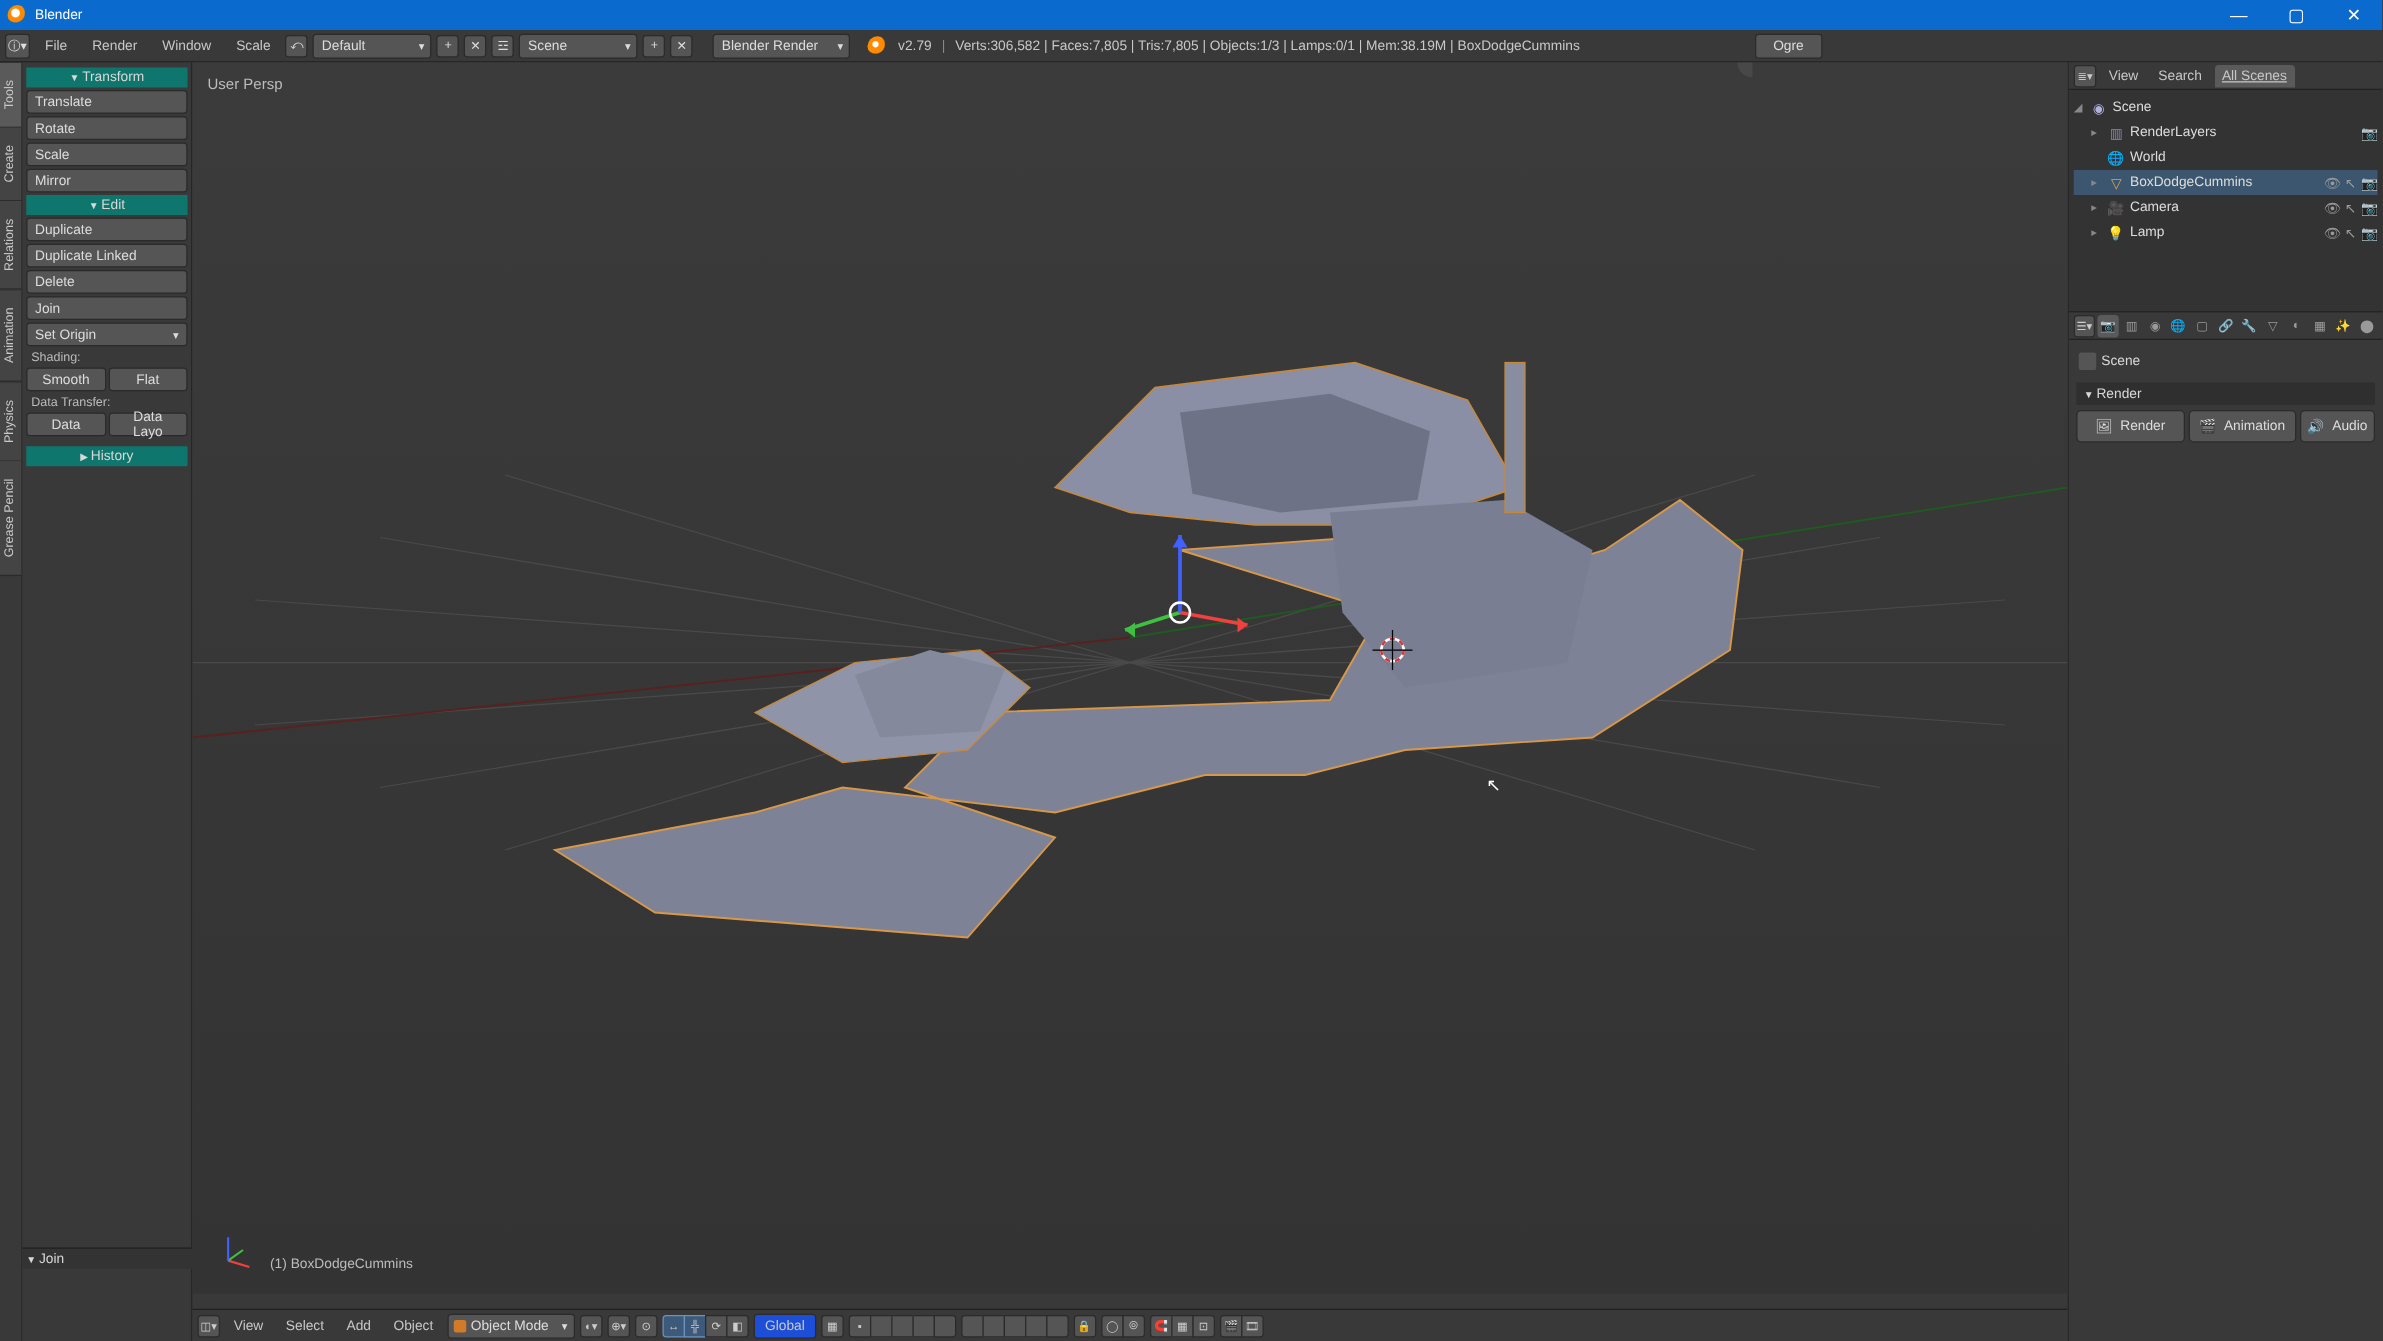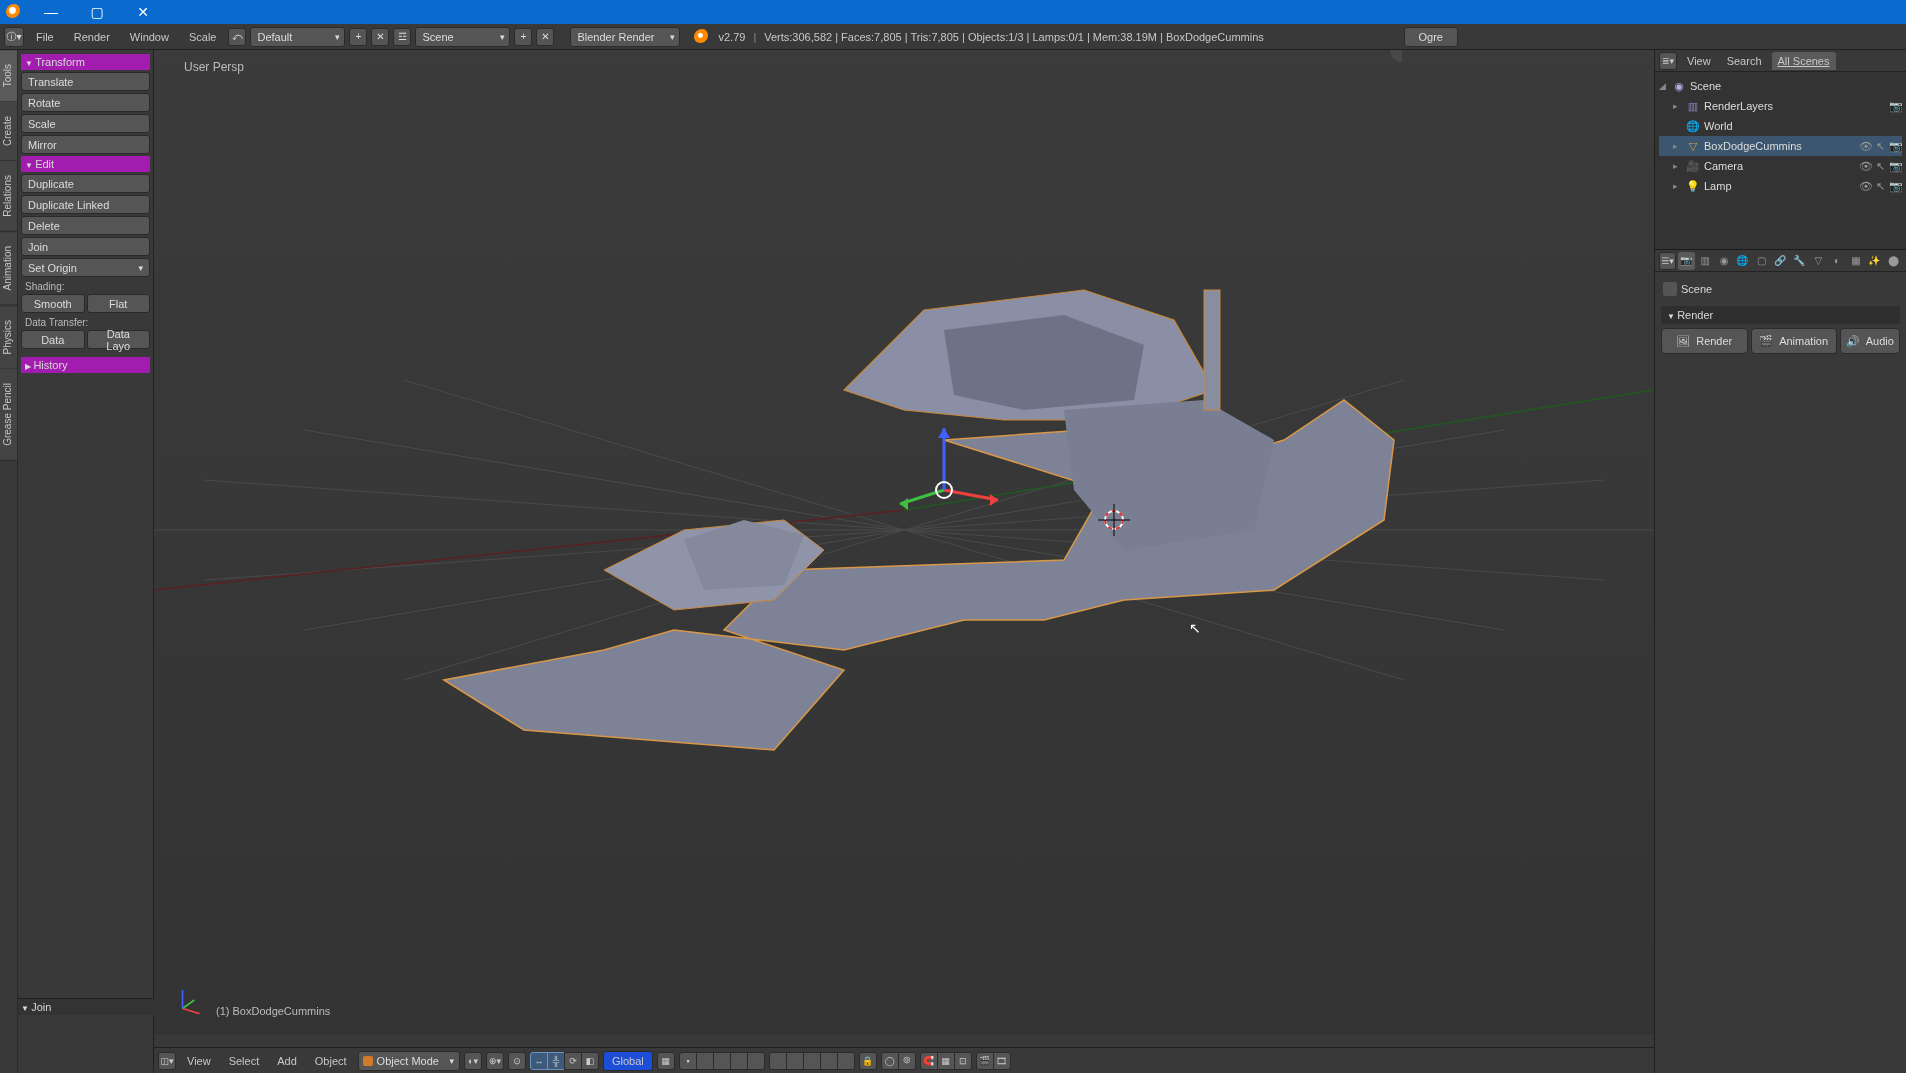--- a/index.html
+++ b/index.html
@@ -22,37 +22,37 @@
 .infobar .stats { margin-left: 4px; }
 .infobar .rightbtn { height:20px; padding:0 14px; background:#555; border:1px solid #2b2b2b; border-radius:3px; margin-left:auto; display:flex; align-items:center; color:#ddd; }
 
 
 .main { height: 1023px; display:flex; }
 .left-tabs { width: 18px; background:#393939; display:flex; flex-direction:column; border-right:1px solid #2a2a2a; }
 .left-tabs .vtab { writing-mode: vertical-rl; transform: rotate(180deg); padding: 14px 2px; color:#c8c8c8; text-align:center; border-top:1px solid #2a2a2a; background:#444; font-size:10px; }
 .left-tabs .vtab.active { background:#5a5a5a; }
 
 .toolshelf { width: 136px; background:#393939; color:#d8d8d8; border-right:1px solid #202020; padding: 2px 3px; }
-.toolshelf .section-hdr { background:#a21caf; padding:2px 4px; margin:2px 0; font-size:11px; }
+.toolshelf .section-hdr { background:#0f766e; padding:2px 4px; margin:2px 0; font-size:11px;text-align:center; }
 .toolshelf .section-hdr::before { content:"▼ "; font-size:8px; }
 .toolshelf .section-hdr.collapsed::before { content:"▶ "; }
 .toolshelf .btn { background:#555; border:1px solid #2a2a2a; border-radius:3px; margin:2px 0; padding:2px 6px; height:19px; display:flex; align-items:center; color:#ddd; }
 .toolshelf .btn.dd::after { content:"▾"; margin-left:auto; font-size:9px; }
 .toolshelf .row { display:flex; gap:2px; }
 .toolshelf .row .btn { flex:1; justify-content:center;text-align:center; }
 .toolshelf .label { padding:2px 0 0 4px; font-size:10px; color:#bbb; }
 
 .opshelf { position:absolute; left:18px; bottom:58px; width:136px; background:#333; border-top:1px solid #202020; padding:2px 3px; color:#d8d8d8; }
 .opshelf .hdr::before { content:"▼ "; font-size:8px; }
 
 
 .viewport { flex:1; position:relative; background:#393939; }
 .vp-sky { position:absolute; inset:0 0 38px 0; background: linear-gradient(#3b3b3b, #333333); }
 .vp-canvas { position:absolute; inset:0 0 38px 0; }
-.vp-text-tl { position:absolute; top:10px; left:30px; color:#bcbcbc; font-size:12px; }
+.vp-text-tl { position:absolute; top:10px; left:12px; color:#bcbcbc; font-size:12px; }
 .vp-text-bl { position:absolute; bottom:56px; left:62px; color:#bcbcbc; font-size:11px; }
 .vp-axes-mini { position:absolute; bottom:56px; left:20px; width:34px; height:34px; }
 .cursor { position:absolute; right:49.5%; top:49%; font-size:14px; color:#fff; }
 
 
 .vp-header { position:absolute; bottom:0; left:0; right:0; height:26px; background:#393939; border-top:1px solid #202020; display:flex; align-items:center; gap:4px; padding:0 4px; color:#c8c8c8; }
 .vp-header .menuitem { padding:0 7px; height:22px; display:flex; align-items:center; }
 .vp-header .dd { height:20px; background:#555; border:1px solid #2b2b2b; border-radius:3px; padding:0 20px 0 18px; display:flex; align-items:center; position:relative; min-width:90px; color:#ddd; }
 .vp-header .dd::before { content:""; position:absolute; left:4px; width:10px; height:10px; background:#d07a2a; border-radius:2px; }
 .vp-header .dd::after { content:"▾"; position:absolute; right:5px; font-size:9px; }
@@ -95,20 +95,21 @@
 .right-hdr .ptab-h { width:18px; height:18px; border-radius:3px; display:flex; align-items:center; justify-content:center; font-size:10px; color:#999; }
 .right-hdr .ptab-h.active { background:#5a5a5a; color:#fff; }
 
 .collapse-handle { position:absolute; top:0; right:252px; width:12px; height:12px; border-bottom-left-radius:12px; background:#555; opacity:.5; }
 </style>
 </head>
 <body>
 
 <div class="titlebar">
   <div class="logo"></div>
+  <div class="title">Blender</div>
   <div class="winbtn">—</div>
   <div class="winbtn">▢</div>
   <div class="winbtn close">✕</div>
 </div>
 
 <div class="infobar">
   <div class="iconbtn">ⓘ▾</div>
   <div class="menuitem">File</div>
   <div class="menuitem">Render</div>
   <div class="menuitem">Window</div>

